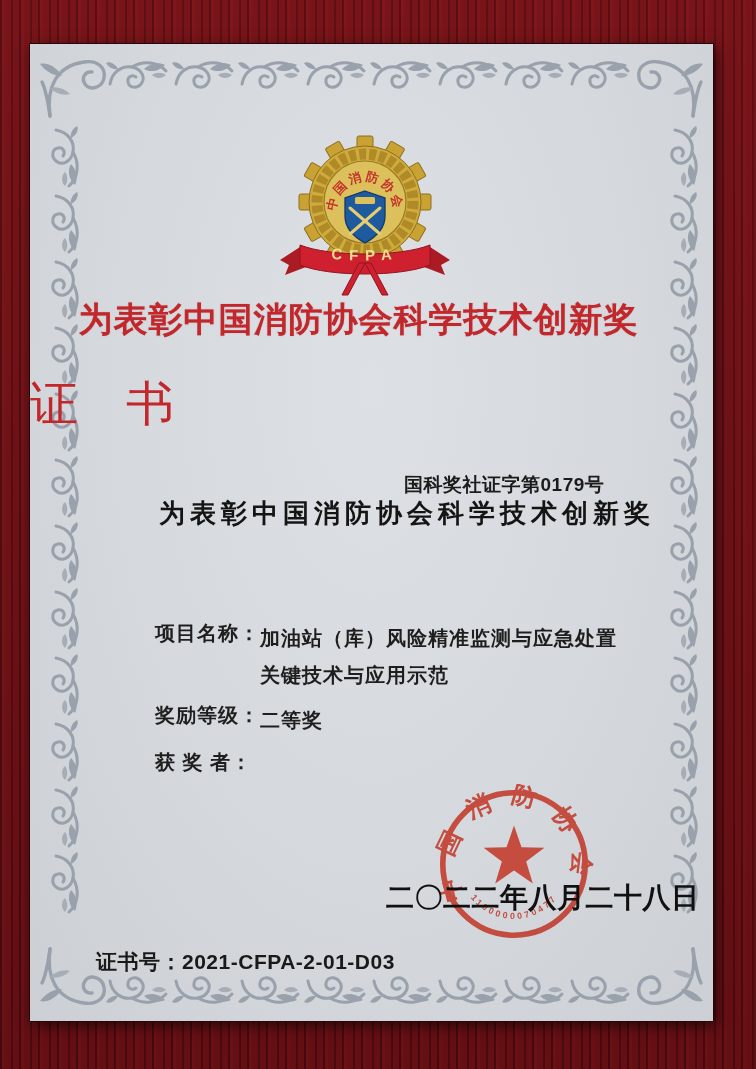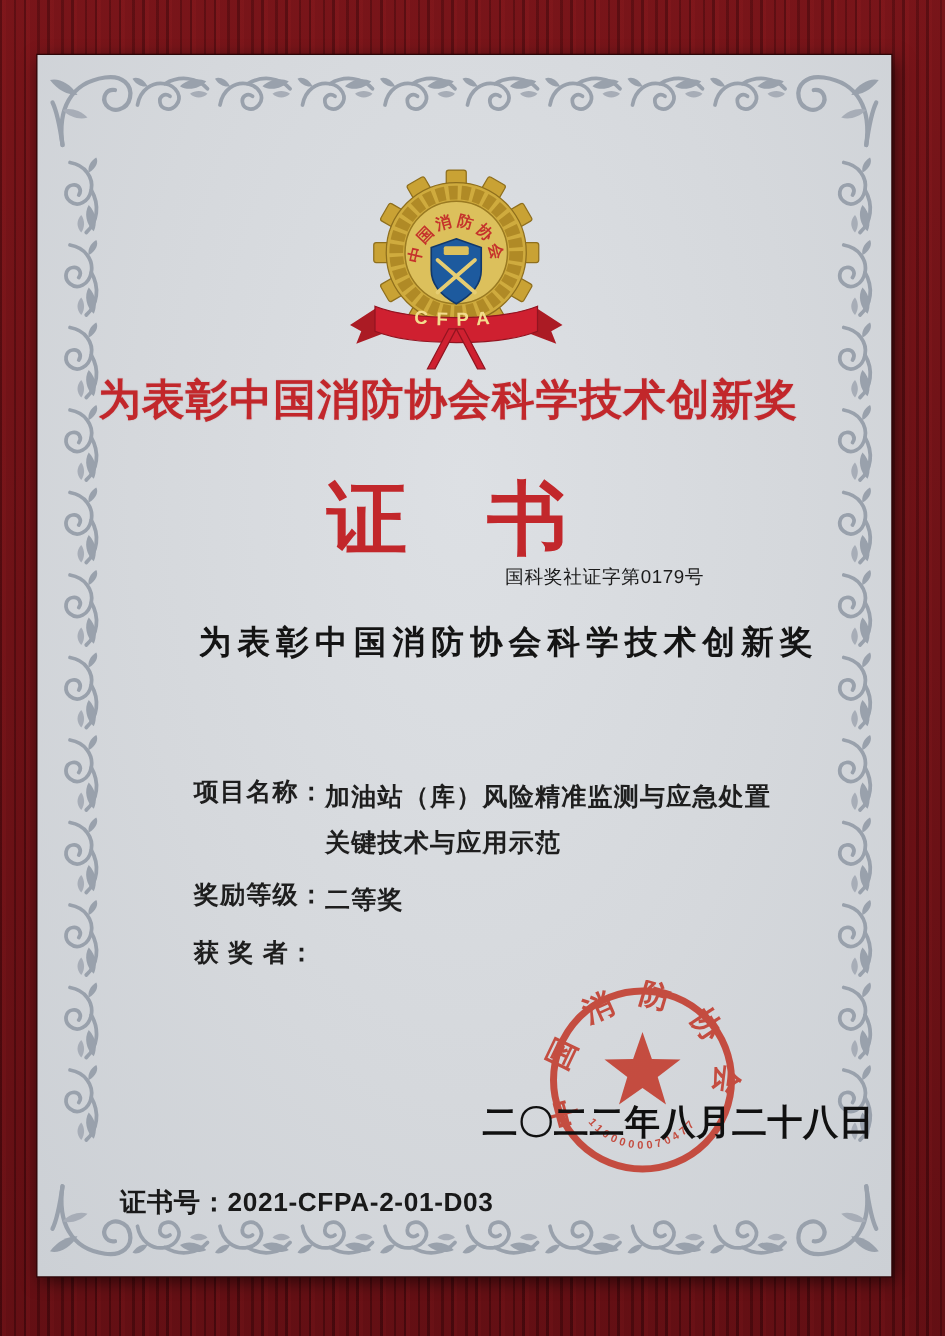--- a/index.html
+++ b/index.html
@@ -20,26 +20,26 @@
     box-shadow:0 0 0 1px #2e0507, 3px 4px 14px rgba(0,0,0,.65);
   }
   .border-svg{position:absolute;left:0;top:0;width:683px;height:977px;}
   .badge{position:absolute;left:240px;top:90px;}
   .title{
     position:absolute;left:0;right:26px;top:253px;text-align:center;
     font-size:34px;font-weight:900;letter-spacing:1px;color:#c2272b;
     text-shadow:0 0 1px rgba(160,20,24,.4);
   }
   .doctype{
-    position:absolute;left:0;right:28px;top:328px;text-align:center;
-    font-size:64px;font-weight:700;color:#c2272b;
+    position:absolute;left:0;right:28px;top:328px;text-align:left;
+    font-size:48px;font-weight:400;color:#c2272b;
   }
   .refno{
-    position:absolute;left:374px;top:408px;
-    font-size:15px;font-weight:400;color:#1b1b1b;letter-spacing:0.5px;
+    position:absolute;left:374px;top:428px;
+    font-size:19px;font-weight:700;color:#1b1b1b;letter-spacing:0.5px;
   }
   .bodyline{
     position:absolute;color:#141414;font-size:26px;font-weight:600;
     font-family:"DejaVu Serif","Liberation Serif",serif;letter-spacing:5px;
   }
   .body1{left:97px;top:452px;margin-left:32px;}
   .body2{left:52px;top:501px;}
   .field{
     position:absolute;left:125px;display:flex;align-items:flex-start;
     font-size:20px;font-weight:800;color:#1e1e1e;letter-spacing:1px;

